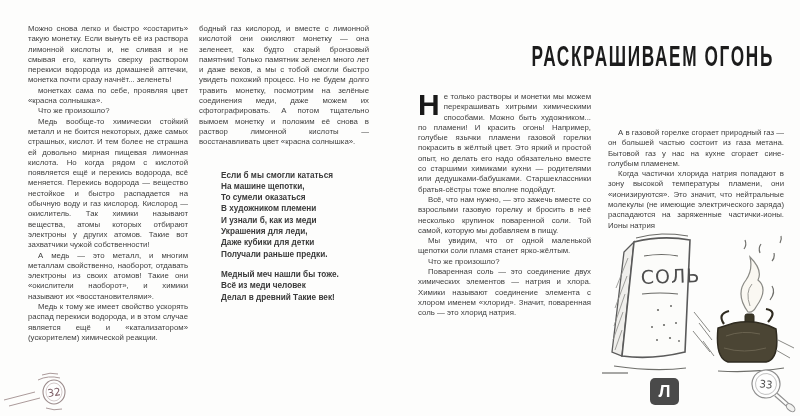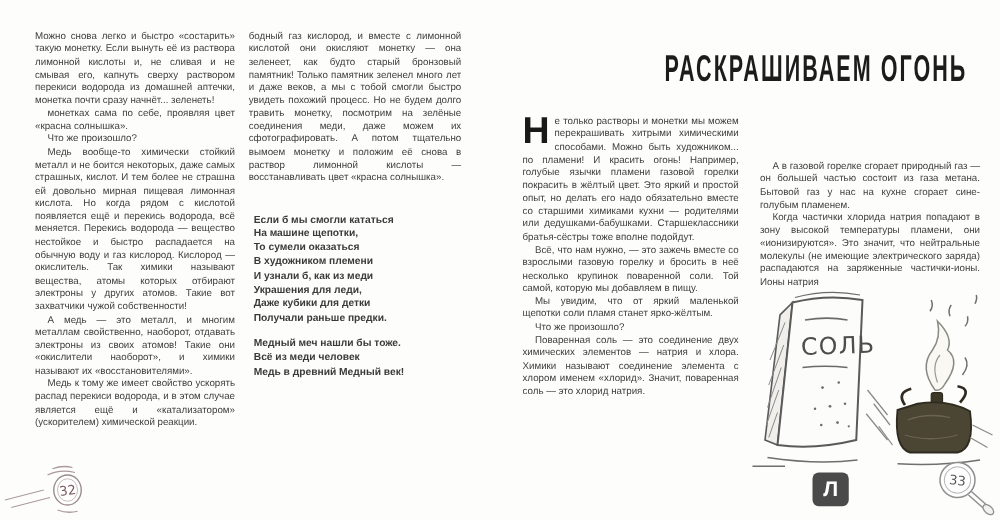--- a/index.html
+++ b/index.html
@@ -12,21 +12,21 @@
     color:#3e3e3e;
     overflow:hidden;
   }
   .col { position:absolute; text-align:justify; font-size:7.8px; line-height:10.3px; }
   .col p { text-indent:10px; margin:0; }
   .col.cont p:first-child { text-indent:0; }
   #left-col1 { left:28px; top:24px; width:160px; height:350px; overflow:hidden; }
   #left-col2 { left:199px; top:24px; width:170px; height:360px; overflow:hidden; }
   #right-col1 { left:418px; top:92px; width:173px; height:270px; overflow:hidden; }
   #right-col2 { left:608px; top:92px; width:176px; height:140px; overflow:hidden;margin-top:36px; }
-  .poem { margin-top:22px; margin-left:4px; font-weight:bold; font-size:8.2px;
+  .poem { margin-top:22px; margin-left:22px; font-weight:bold; font-size:8.2px;
           line-height:11.3px; text-align:left; color:#3a3a3a; }
   .poem .stanza { margin-bottom:9px; }
   #chapter-title {
     position:absolute; left:415px; top:38px; width:385px; height:36px;
     display:flex; align-items:center; justify-content:flex-end;
   }
   #chapter-title span {
     display:inline-block;
     font-weight:700; font-size:21px; letter-spacing:2px; color:#1c1c1c;
     transform:scale(0.82,1.42); white-space:nowrap;
@@ -71,21 +71,21 @@
         <div>То сумели оказаться</div>
         <div>В художником племени</div>
         <div>И узнали б, как из меди</div>
         <div>Украшения для леди,</div>
         <div>Даже кубики для детки</div>
         <div>Получали раньше предки.</div>
       </div>
     <div class="stanza">
         <div>Медный меч нашли бы тоже.</div>
         <div>Всё из меди человек</div>
-        <div>Медь в древний Медный век!</div>
+        <div>Делал в древний Такие век!</div>
       </div>
   </div>
 </div>
 
 <svg id="pageno-left" viewBox="0 0 72 44">
   <g stroke="#ab9a9a" stroke-width="1" fill="none">
     <path d="M2,30 L33,22"></path>
     <path d="M7,36 L38,28"></path>
     <path d="M36,10 q10,-5 22,-2"></path>
     <path d="M40,5 q8,-3 16,-1"></path>
@@ -99,21 +99,21 @@
 <div id="chapter-title">
   <span>РАСКРАШИВАЕМ ОГОНЬ</span>
 </div>
 
 <div id="right-col1" class="col">
   <p class="lead">
     <span class="dropcap">Н</span><span>е только растворы и монетки мы можем перекрашивать хитрыми химическими способами. Можно быть художником... по пламени! И красить огонь! Например, голубые язычки пламени газовой горелки покрасить в жёлтый цвет. Это яркий и простой опыт, но делать его надо обязательно вместе со старшими химиками кухни — родителями или дедушками-бабушками. Старшеклассники братья-сёстры тоже вполне подойдут.</span>
   </p>
   <div>
       <p>Всё, что нам нужно, — это зажечь вместе со взрослыми газовую горелку и бросить в неё несколько крупинок поваренной соли. Той самой, которую мы добавляем в пищу.</p>
-      <p>Мы увидим, что от яркий маленькой щепотки соли пламя станет ярко-жёлтым.</p>
+      <p>Мы увидим, что от одной маленькой щепотки соли пламя станет ярко-жёлтым.</p>
       <p>Что же произошло?</p>
       <p>Поваренная соль — это соединение двух химических элементов — натрия и хлора. Химики называют соединение элемента с хлором именем «хлорид». Значит, поваренная соль — это хлорид натрия.</p>
     </div>
 </div>
 
 <div id="right-col2" class="col">
     <p>А в газовой горелке сгорает природный газ — он большей частью состоит из газа метана. Бытовой газ у нас на кухне сгорает сине-голубым пламенем.</p>
     <p>Когда частички хлорида натрия попадают в зону высокой температуры пламени, они «ионизируются». Это значит, что нейтральные молекулы (не имеющие электрического заряда) распадаются на заряженные частички-ионы. Ионы натрия</p>
   </div>
 

